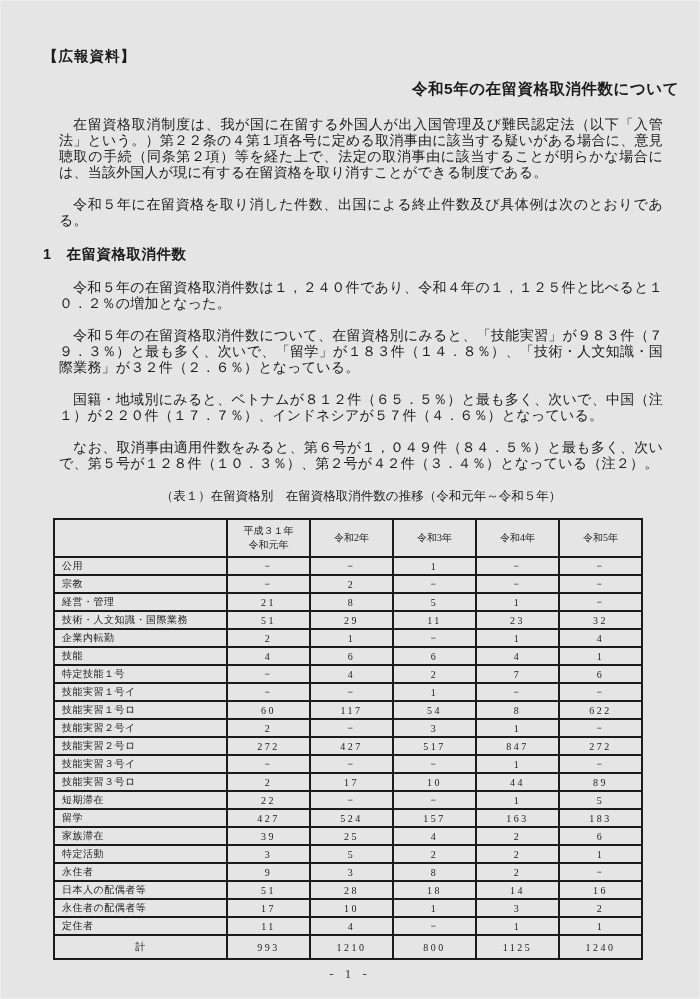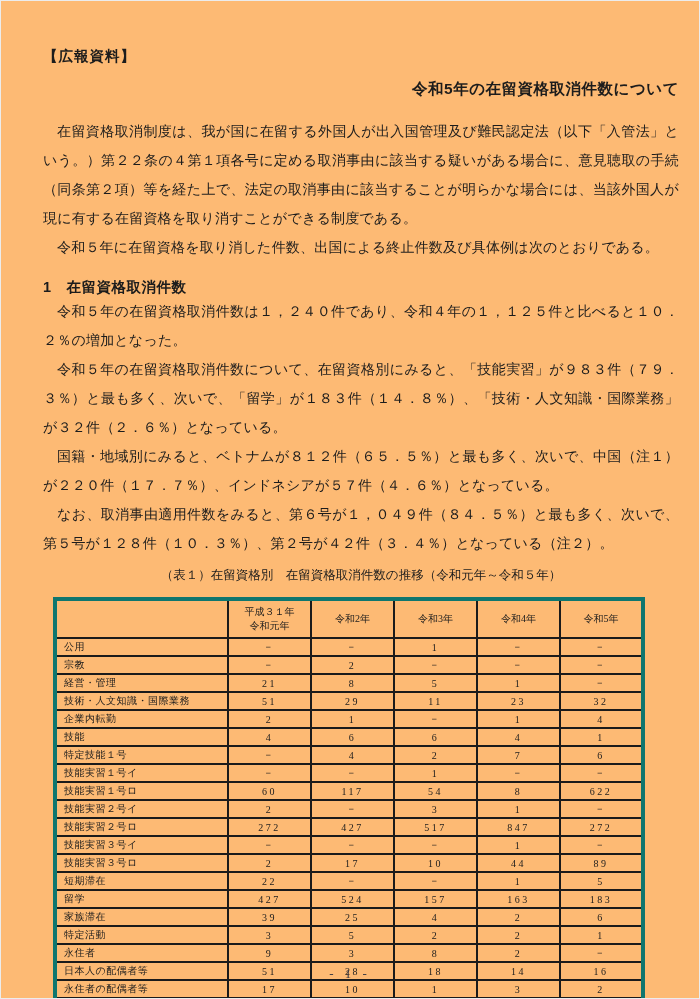--- a/index.html
+++ b/index.html
@@ -1,20 +1,20 @@
 <!DOCTYPE html>
 <html lang="ja"><head>
 <meta charset="utf-8">
 <style>
   html,body { margin:0; padding:0; background:#fff; }
   .page {
     position:relative;
     width:700px; height:999px;
     box-sizing:border-box;
-    background:#fdba74;
+    background:#e5e5e5;
     border:1px solid #ececec;
     padding:46px 20px 0 42px;
     font-family:"Liberation Serif","DejaVu Serif",serif;
     color:#1c1c1c;
     overflow:hidden;
   }
   .doc-label {
     font-family:"Liberation Sans","DejaVu Sans",sans-serif;
     font-weight:bold;
     font-size:14.5px;
@@ -28,23 +28,23 @@
   }
   .doc-title {
     margin:13px 0 0 0;
     text-align:right;
     font-family:"Liberation Sans","DejaVu Sans",sans-serif;
     font-weight:bold;
     font-size:15.5px;
     letter-spacing:0.5px;
   }
   .body-p {
-    margin:0;
+    margin:16px;
     font-size:14px;
-    line-height:29px;
+    line-height:16px;
     text-align:justify;
     text-indent:1em;
     letter-spacing:0.2px;
   }
   .intro-first { margin-top:17px; }
   .section-heading {
     margin:16px 0 0 0;
     font-family:"Liberation Sans","DejaVu Sans",sans-serif;
     font-weight:bold;
     font-size:14.5px;
@@ -55,21 +55,21 @@
     text-align:center;
     font-family:"Liberation Sans","DejaVu Sans",sans-serif;
     font-weight:normal;
     font-size:12.5px;
   }
   table.data-table {
     margin:13px 0 0 10px;
     border-collapse:collapse;
     table-layout:fixed;
     width:588px;
-    border:4px solid #0f766e;
+    border:2px solid #0f766e;
   }
   table.data-table th, table.data-table td {
     border:2px solid #1b1b1b;
     padding:0;
     vertical-align:middle;
     font-size:10px;
   }
   table.data-table thead th {
     height:36px;
     font-weight:normal;

